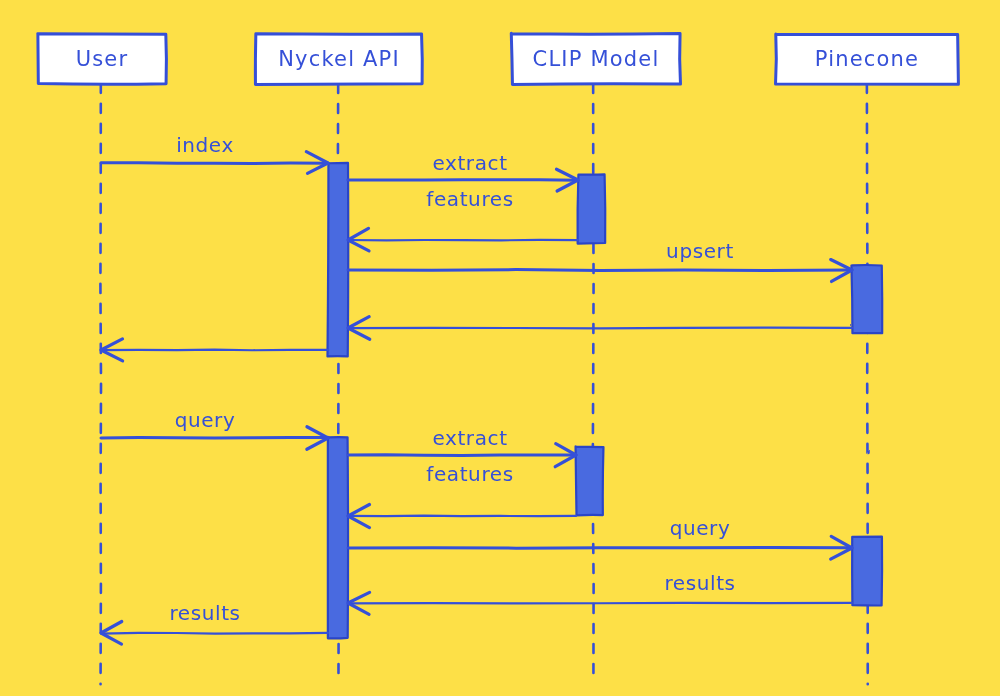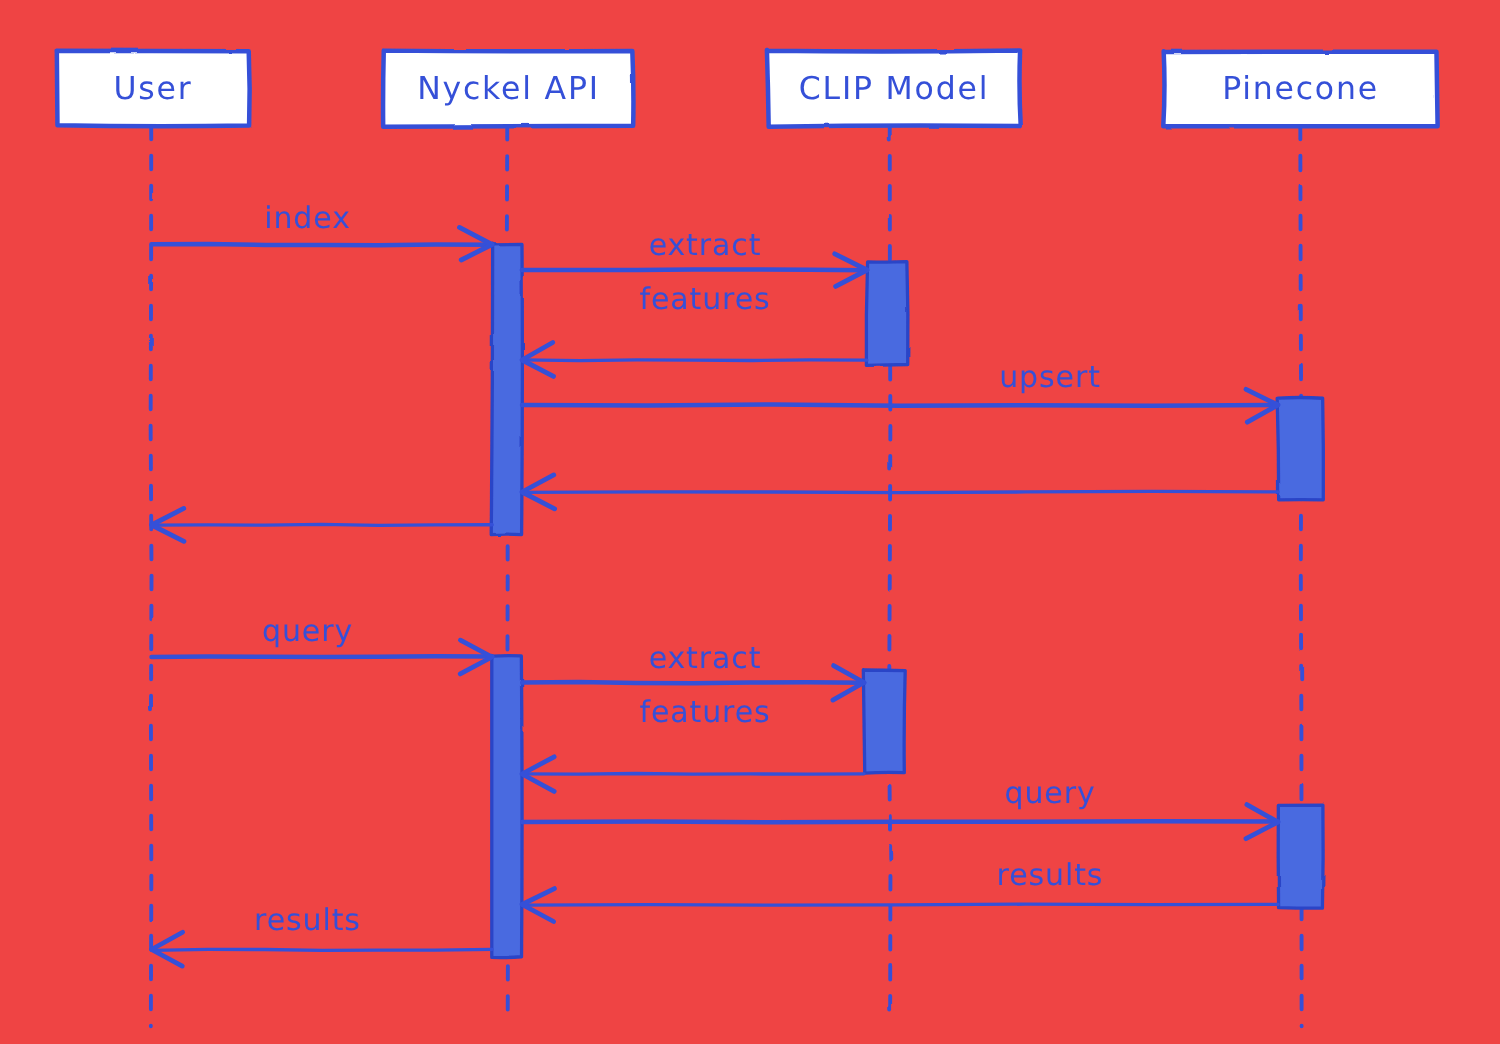--- a/index.html
+++ b/index.html
@@ -11,21 +11,21 @@
   body {
     width: 1000px;
     height: 696px;
     font-family: "DejaVu Sans", sans-serif;
     overflow: hidden;
   }
   #diagram-root {
     position: relative;
     width: 1000px;
     height: 696px;
-    background: #ef4444;
+    background: #fde047;
   }
   svg#seq-svg {
     display: block;
     width: 1000px;
     height: 696px;
   }
   .participant-label,
   .message-label {
     font-family: "DejaVu Sans", sans-serif;
     fill: #3550d8;

